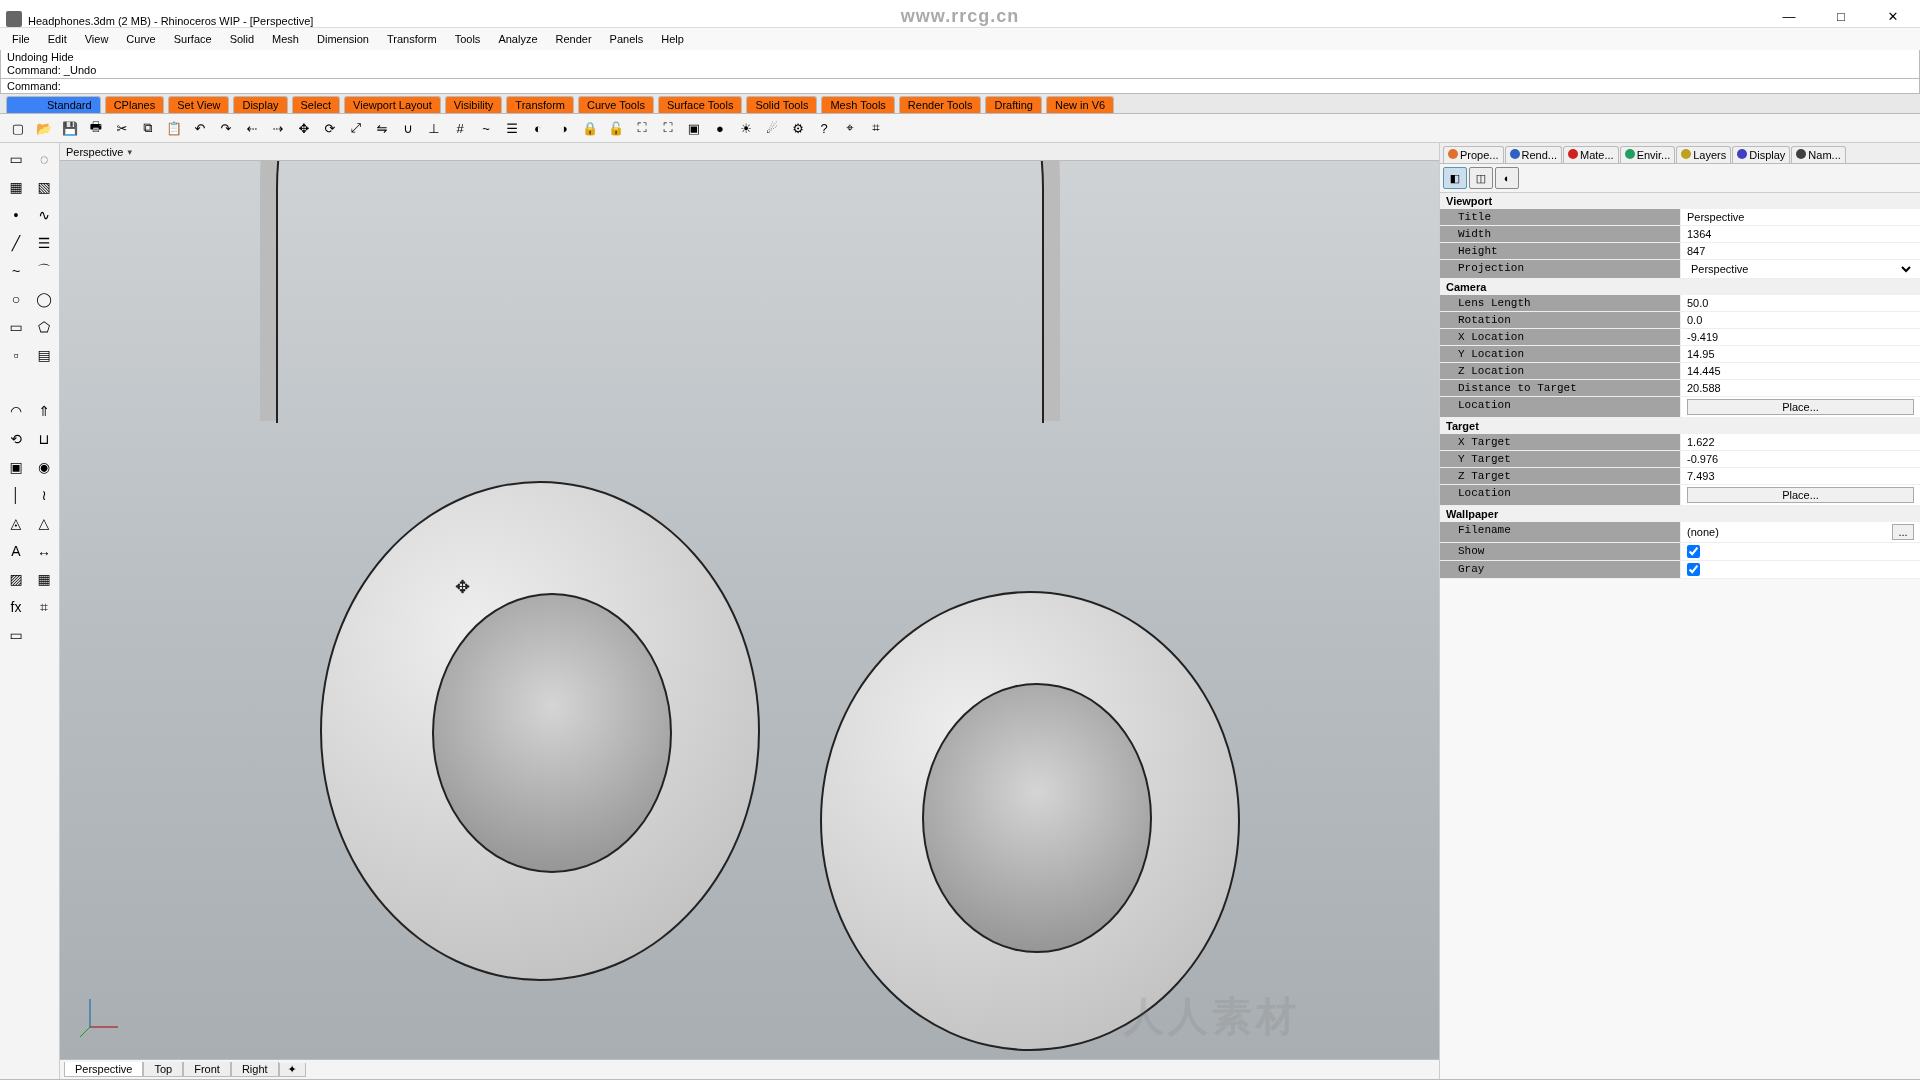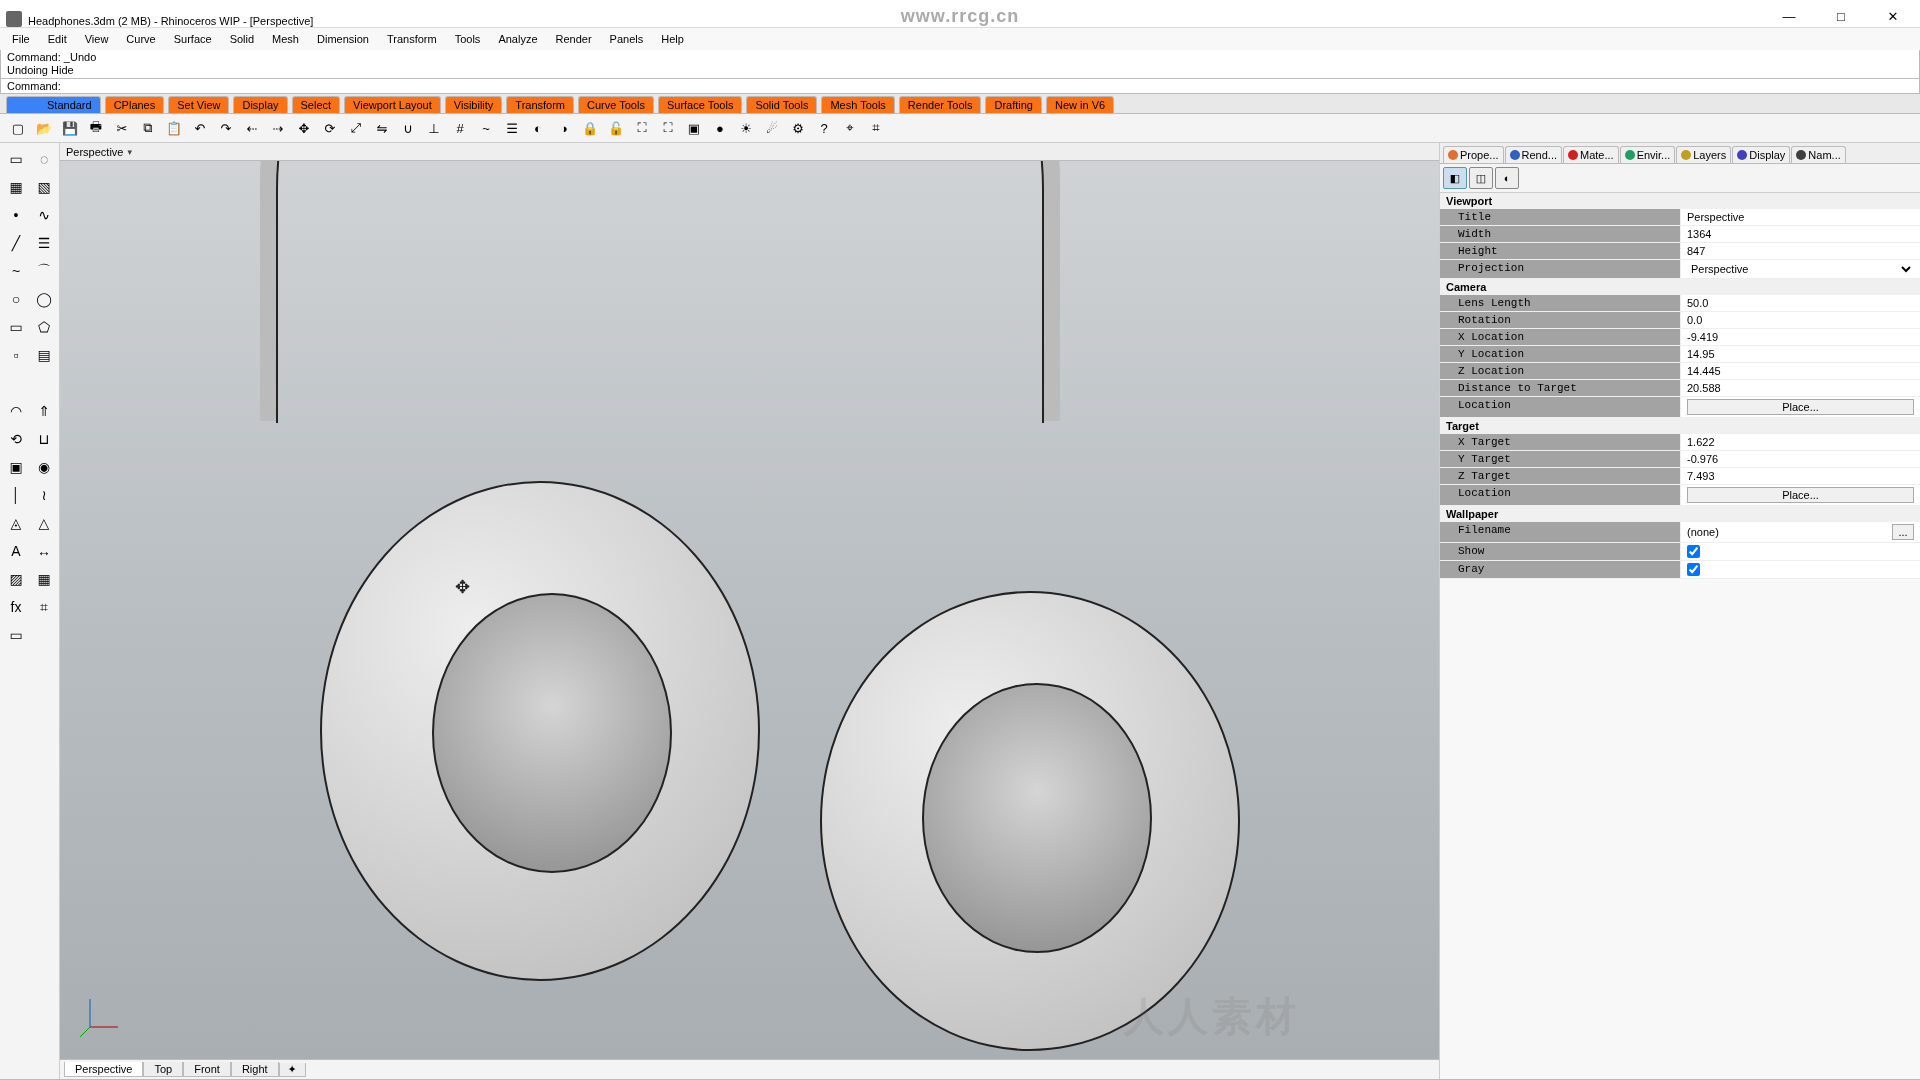--- a/index.html
+++ b/index.html
@@ -55,21 +55,21 @@
 
   
   .vp-bottom-tabs { height:20px; background:#f4f4f4; border-top:1px solid #bbb; display:flex; align-items:center; gap:0; padding-left:4px; }
   .vp-bottom-tabs .vtab { padding:1px 10px; border:1px solid #bbb; border-top:none; background:#eee; font-size:11px; }
   .vp-bottom-tabs .vtab.active { background:#fff; }
   .vp-bottom-tabs .plus { padding:0 8px; }
 
   
   .rightpanel { width: 480px; background:#f8f8f8; display:flex; flex-direction:column; }
   .panel-tabs { display:flex; gap:1px; padding:3px 3px 0 3px; background:#eee; border-bottom:1px solid #bbb; flex-wrap:wrap; }
-  .ptab { padding:2px 4px; background:#f0f0f0; border:1px solid #bbb; border-bottom:none; border-radius:3px 3px 0 0; display:flex; align-items:center; gap:2px; font-size:10px; }
+  .ptab { padding:2px 4px; background:#f0f0f0; border:1px solid #bbb; border-bottom:none; border-radius:3px 3px 0 0; display:flex; gap:2px; font-size:10px; }
   .ptab .dot { width:10px; height:10px; border-radius:50%; display:inline-block; }
   .panel-toolbar { display:flex; gap:2px; padding:3px; background:#f4f4f4; border-bottom:1px solid #ccc; }
   .panel-toolbar .ptb { width:24px; height:22px; border:1px solid #888; background:#eee; border-radius:2px; display:flex; align-items:center; justify-content:center; }
   .panel-toolbar .ptb.active { background:#cde; border-color:#59a; }
 
   .prop-section { padding:2px 6px; font-weight:bold; background:#f0f0f0; }
   .prop-grid { display:grid; grid-template-columns: 1fr 1fr; }
   .prop-label { padding:2px 6px 2px 18px; background:#a3a3a3; border-bottom:1px solid #eee;font-family:Liberation Mono, monospace; }
   .prop-value { padding:2px 6px; background:#fff; border-bottom:1px solid #eee; border-left:1px solid #eee; display:flex; align-items:center; }
   .prop-value select, .prop-value input[type=text] { border:none; background:transparent; width:100%; font-size:11px; }
@@ -107,22 +107,22 @@
     <span>Dimension</span>
     <span>Transform</span>
     <span>Tools</span>
     <span>Analyze</span>
     <span>Render</span>
     <span>Panels</span>
     <span>Help</span>
   </div>
 
 <div class="cmdhist">
+  <div>Undoing Hide</div>
   <div>Command: _Undo</div>
-  <div>Undoing Hide</div>
 </div>
 <div class="cmdline">
   <span style="margin-right:4px;">Command:</span>
   <input type="text" value="" style="">
 </div>
 
 <div class="tabstrip" id="tabstrip">
     <div class="tab active">Standard</div>
     <div class="tab">CPlanes</div>
     <div class="tab">Set View</div>

